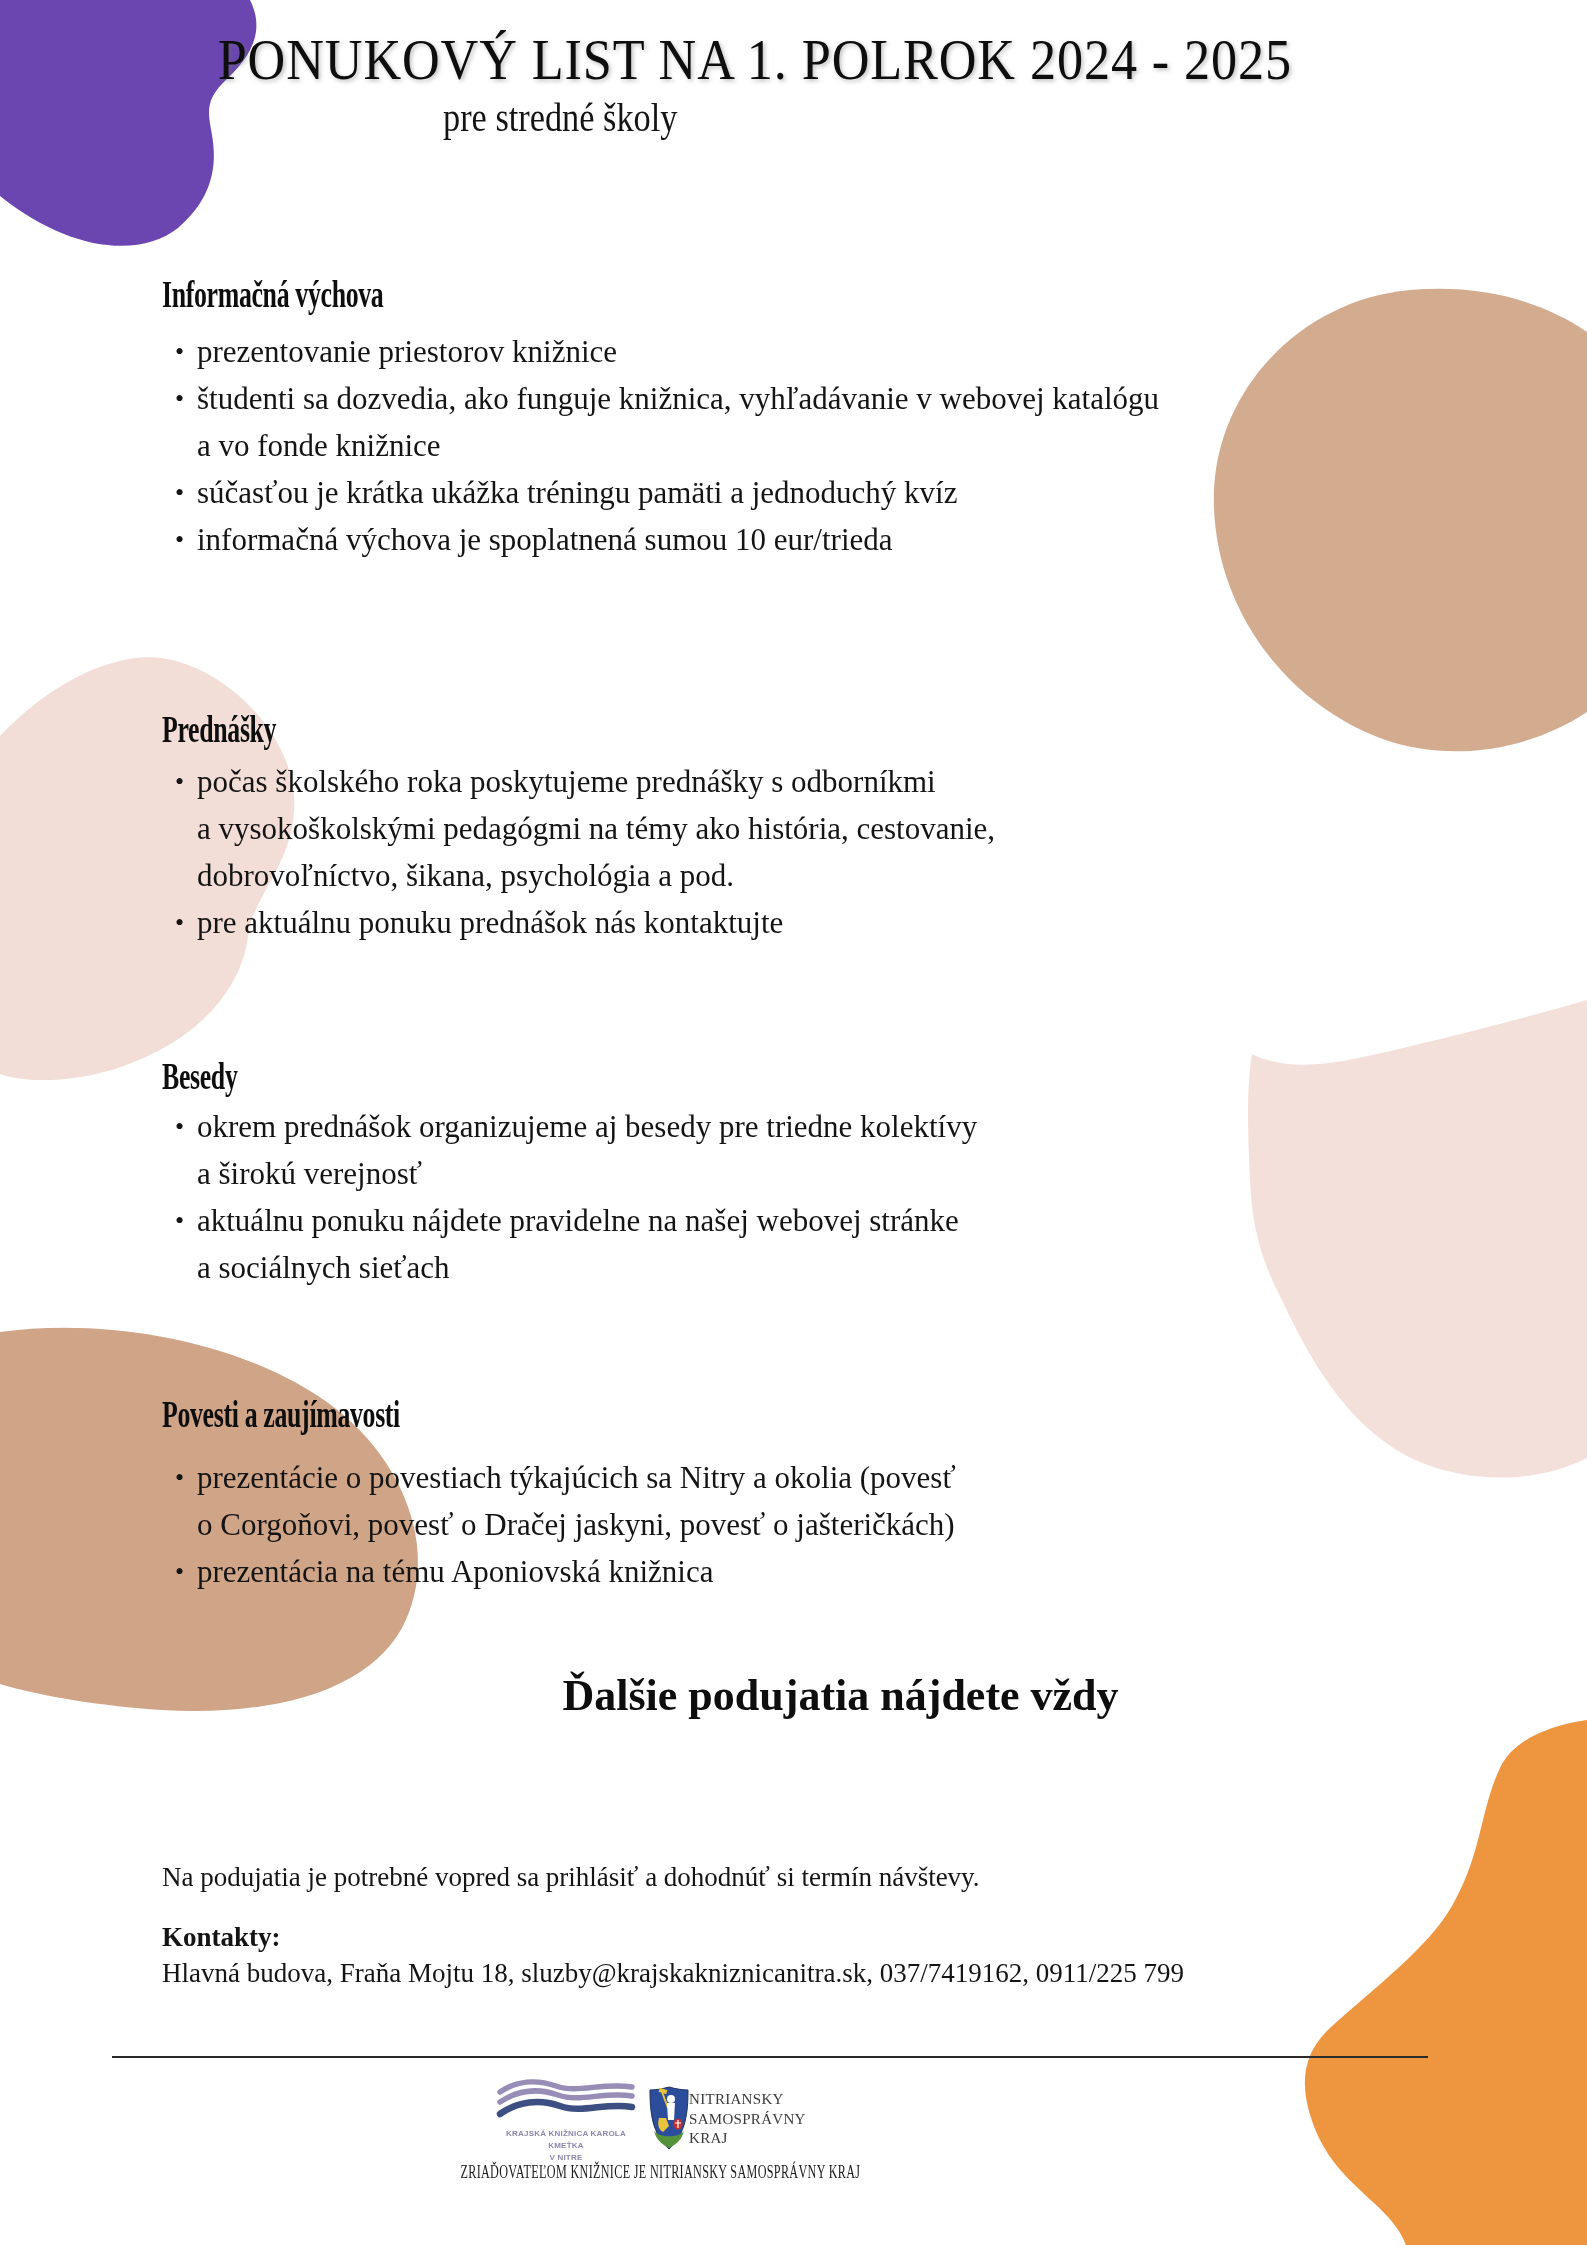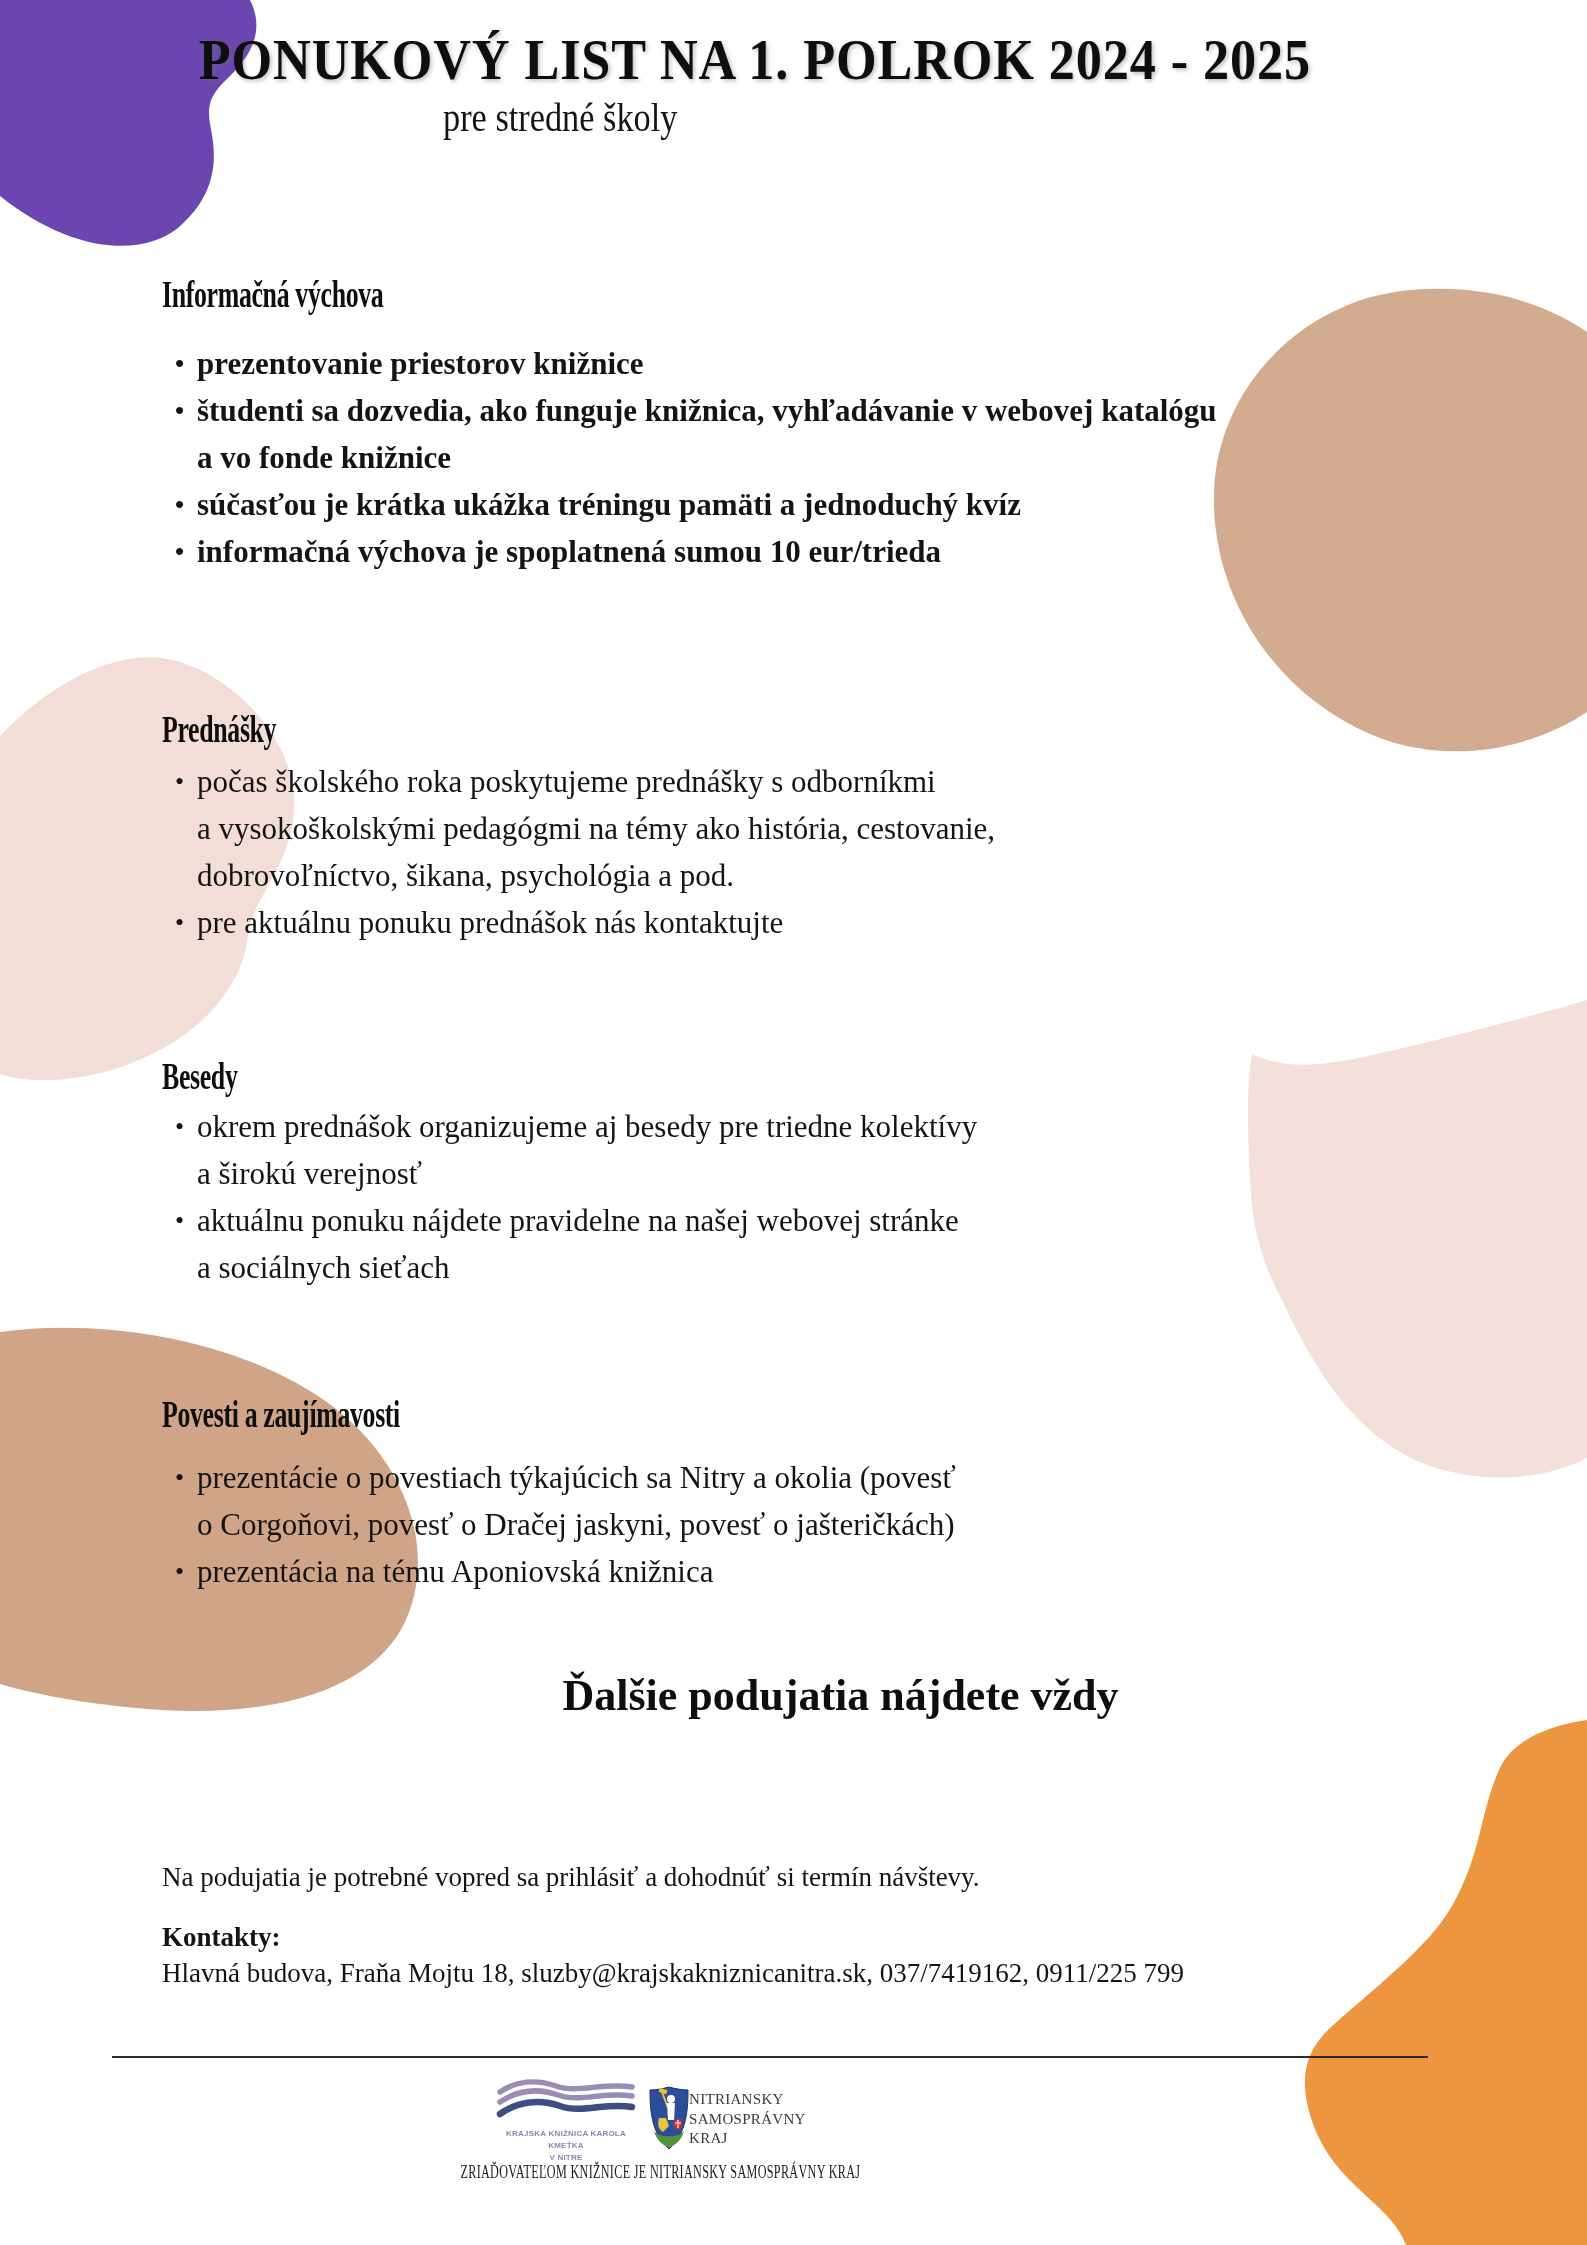--- a/index.html
+++ b/index.html
@@ -4,33 +4,33 @@
 <style>
   html,body{margin:0;padding:0;background:#ffffff;}
   .page{position:relative;width:1587px;height:2245px;background:#fff;overflow:hidden;
         font-family:"Liberation Serif","DejaVu Serif",serif;color:#141414;}
   .blobs{position:absolute;left:0;top:0;z-index:0;}
   .layer{position:absolute;z-index:2;}
 
   h1,h2,p,ul{margin:0;padding:0;}
 
   .title{left:90px;top:28px;width:1330px;text-align:center;
-         font-size:58px;font-weight:700;line-height:64px;letter-spacing:1px;color:#0e0e0e;}
+         font-size:58px;font-weight:400;line-height:64px;letter-spacing:1px;color:#0e0e0e;}
   .sqT{display:inline-block;transform:scaleX(.90);transform-origin:50% 50%;
        text-shadow:2px 2px 5px rgba(110,110,110,.45);}
   .subtitle{left:150px;top:94px;width:820px;text-align:center;font-size:39px;line-height:48px;}
   .sqS{display:inline-block;transform:scaleX(.88);transform-origin:50% 50%;}
 
   .sec{position:absolute;left:162px;width:1210px;z-index:2;}
   .sec h2{font-size:38px;font-weight:700;line-height:44px;color:#0e0e0e;}
   .hsq{display:inline-block;transform:scaleX(.68);transform-origin:0 50%;letter-spacing:-.5px;}
   .sec ul{list-style:none;}
   .sec li{position:relative;padding-left:35px;font-size:31px;line-height:47px;white-space:pre-line;}
   .sec li::before{content:"\2022";position:absolute;left:13px;top:0;font-size:26px;line-height:47px;}
-  .sec1{top:272px;}.sec1 ul{margin-top:24px;font-weight:bold;}
+  .sec1{top:272px;}.sec1 ul{margin-top:12px;}
   .sec2{top:707px;}.sec2 ul{margin-top:7px;}
   .sec3{top:1054px;}.sec3 ul{margin-top:5px;}
   .sec4{top:1392px;}.sec4 ul{margin-top:18px;}
 
   .highlight{left:0;top:1666px;width:1587px;text-align:center;
              font-size:44px;font-weight:700;line-height:60px;color:#0e0e0e;padding-left:47px;}
   .note{left:162px;top:1860px;font-size:27px;line-height:34px;}
   .contacts-label{left:162px;top:1922px;font-size:27px;font-weight:700;}
   .contacts-line{left:162px;top:1958px;font-size:27px;white-space:pre-line;}
 

